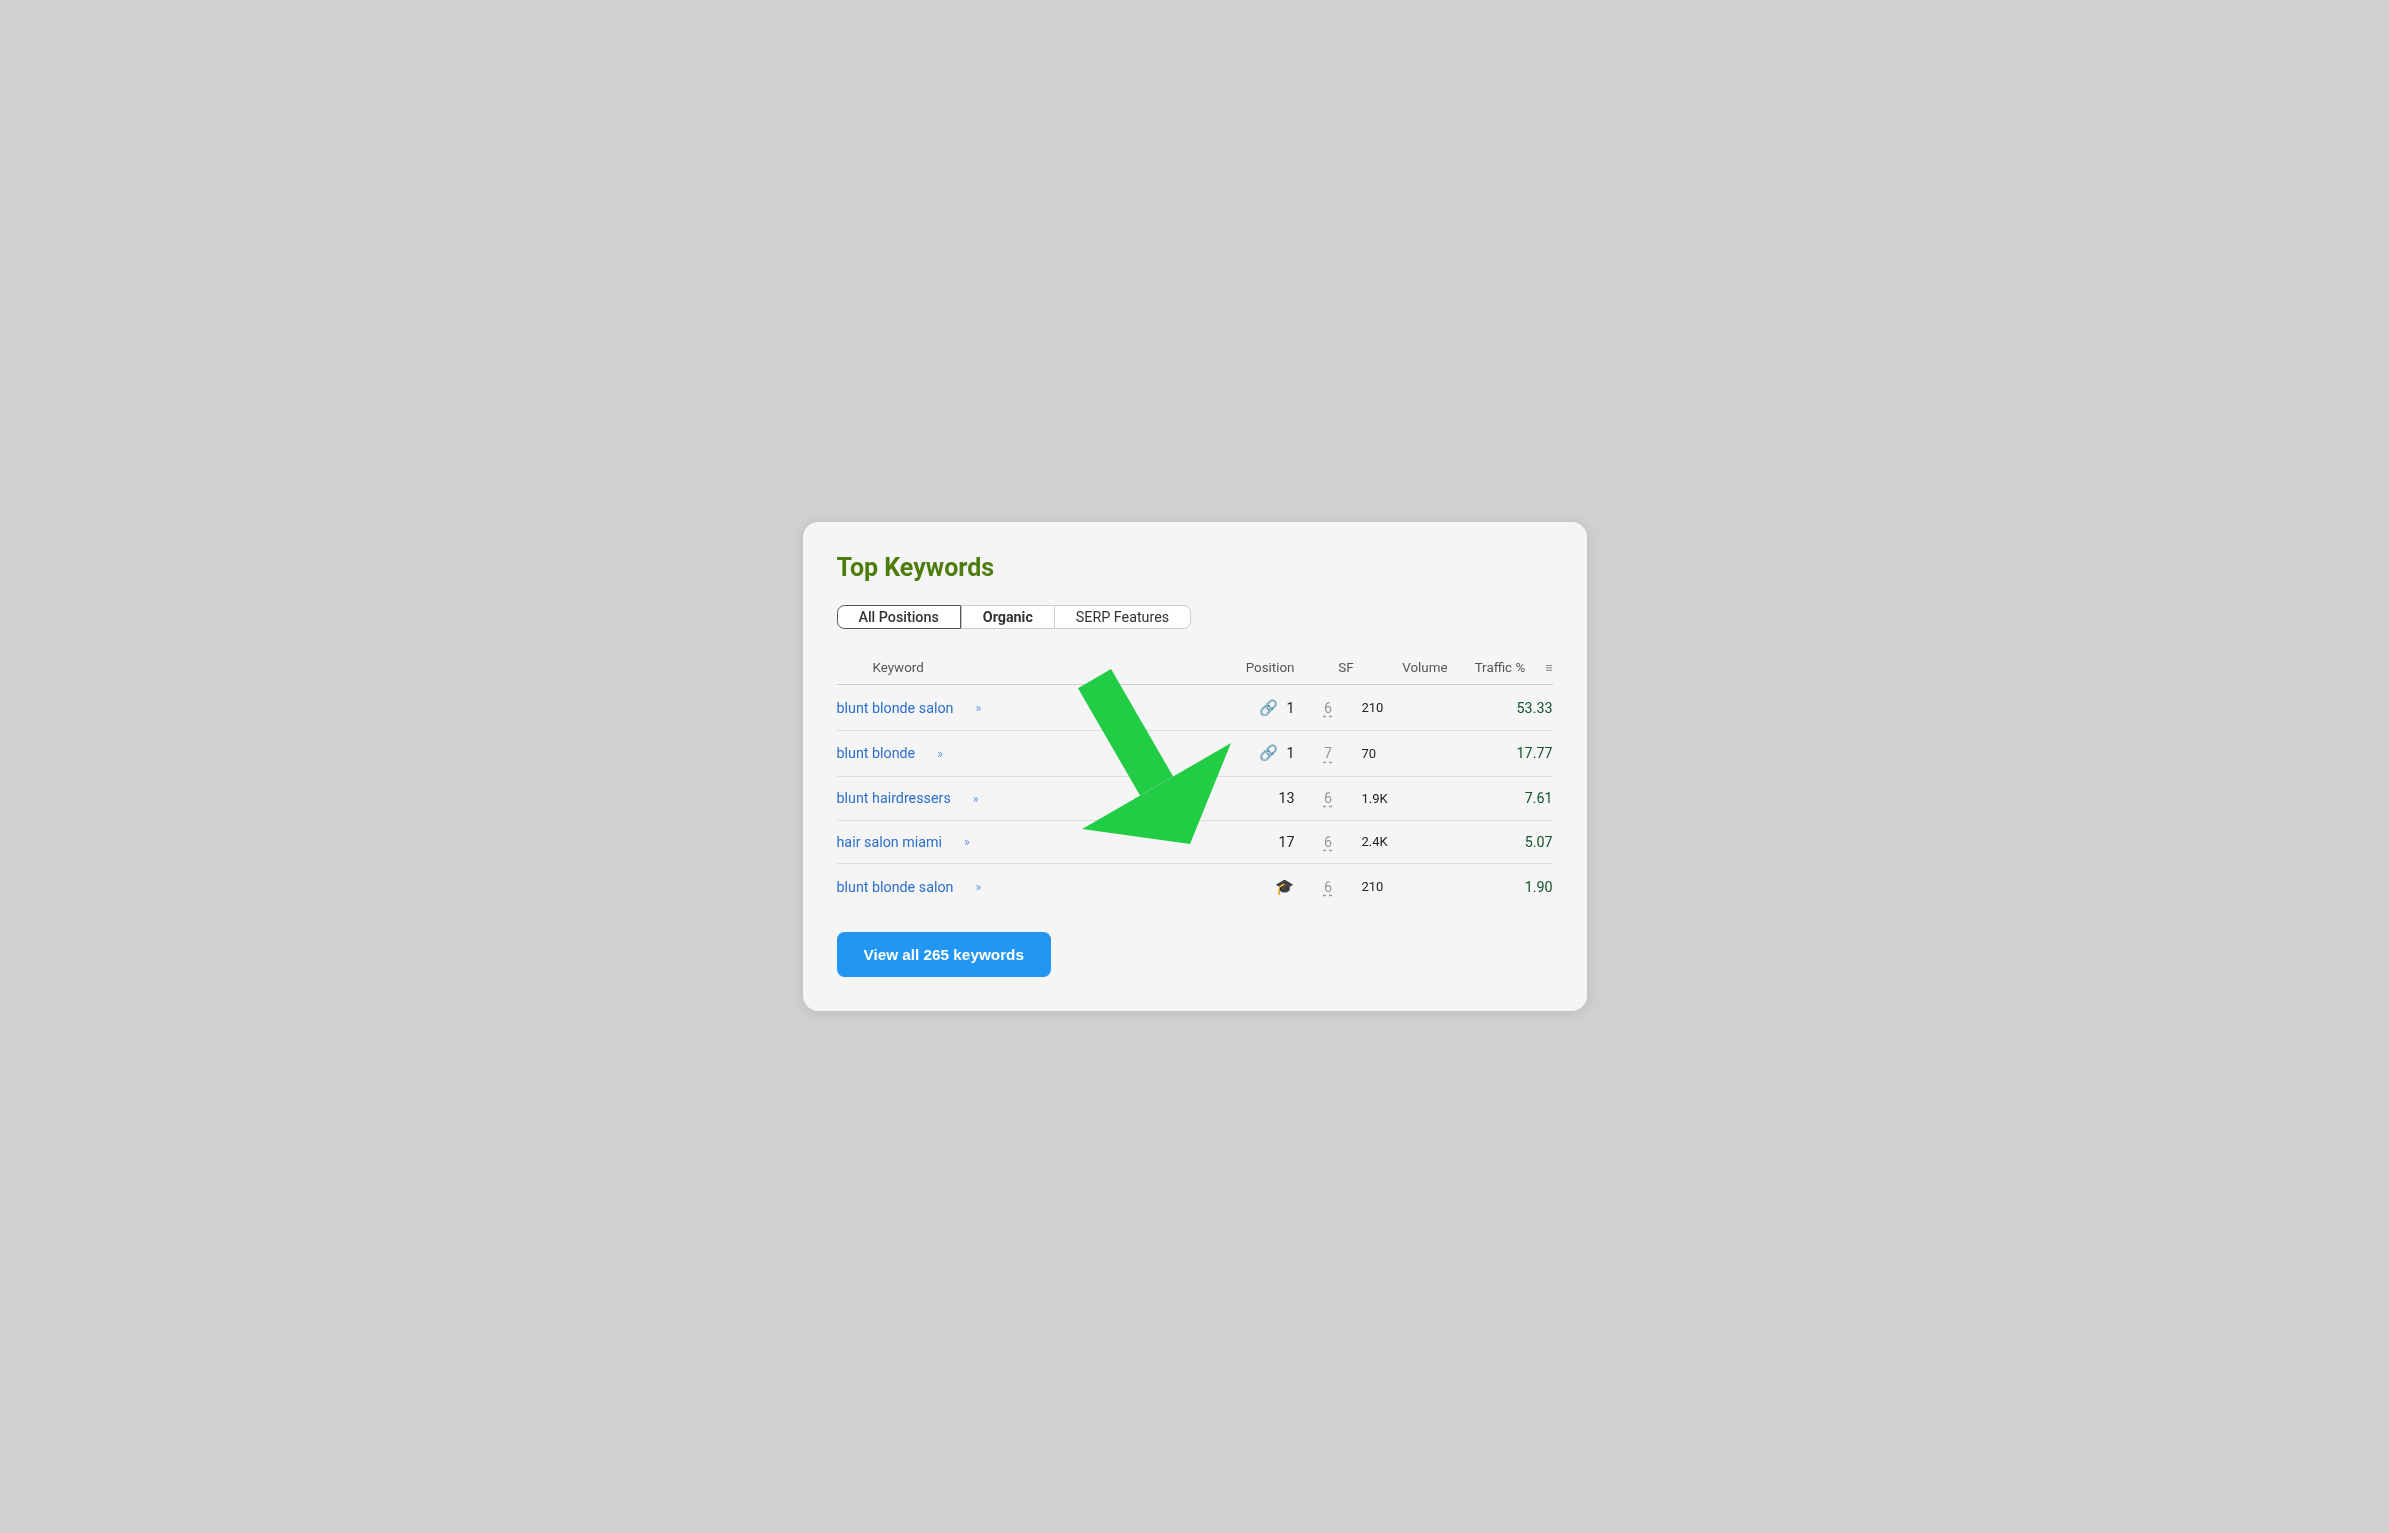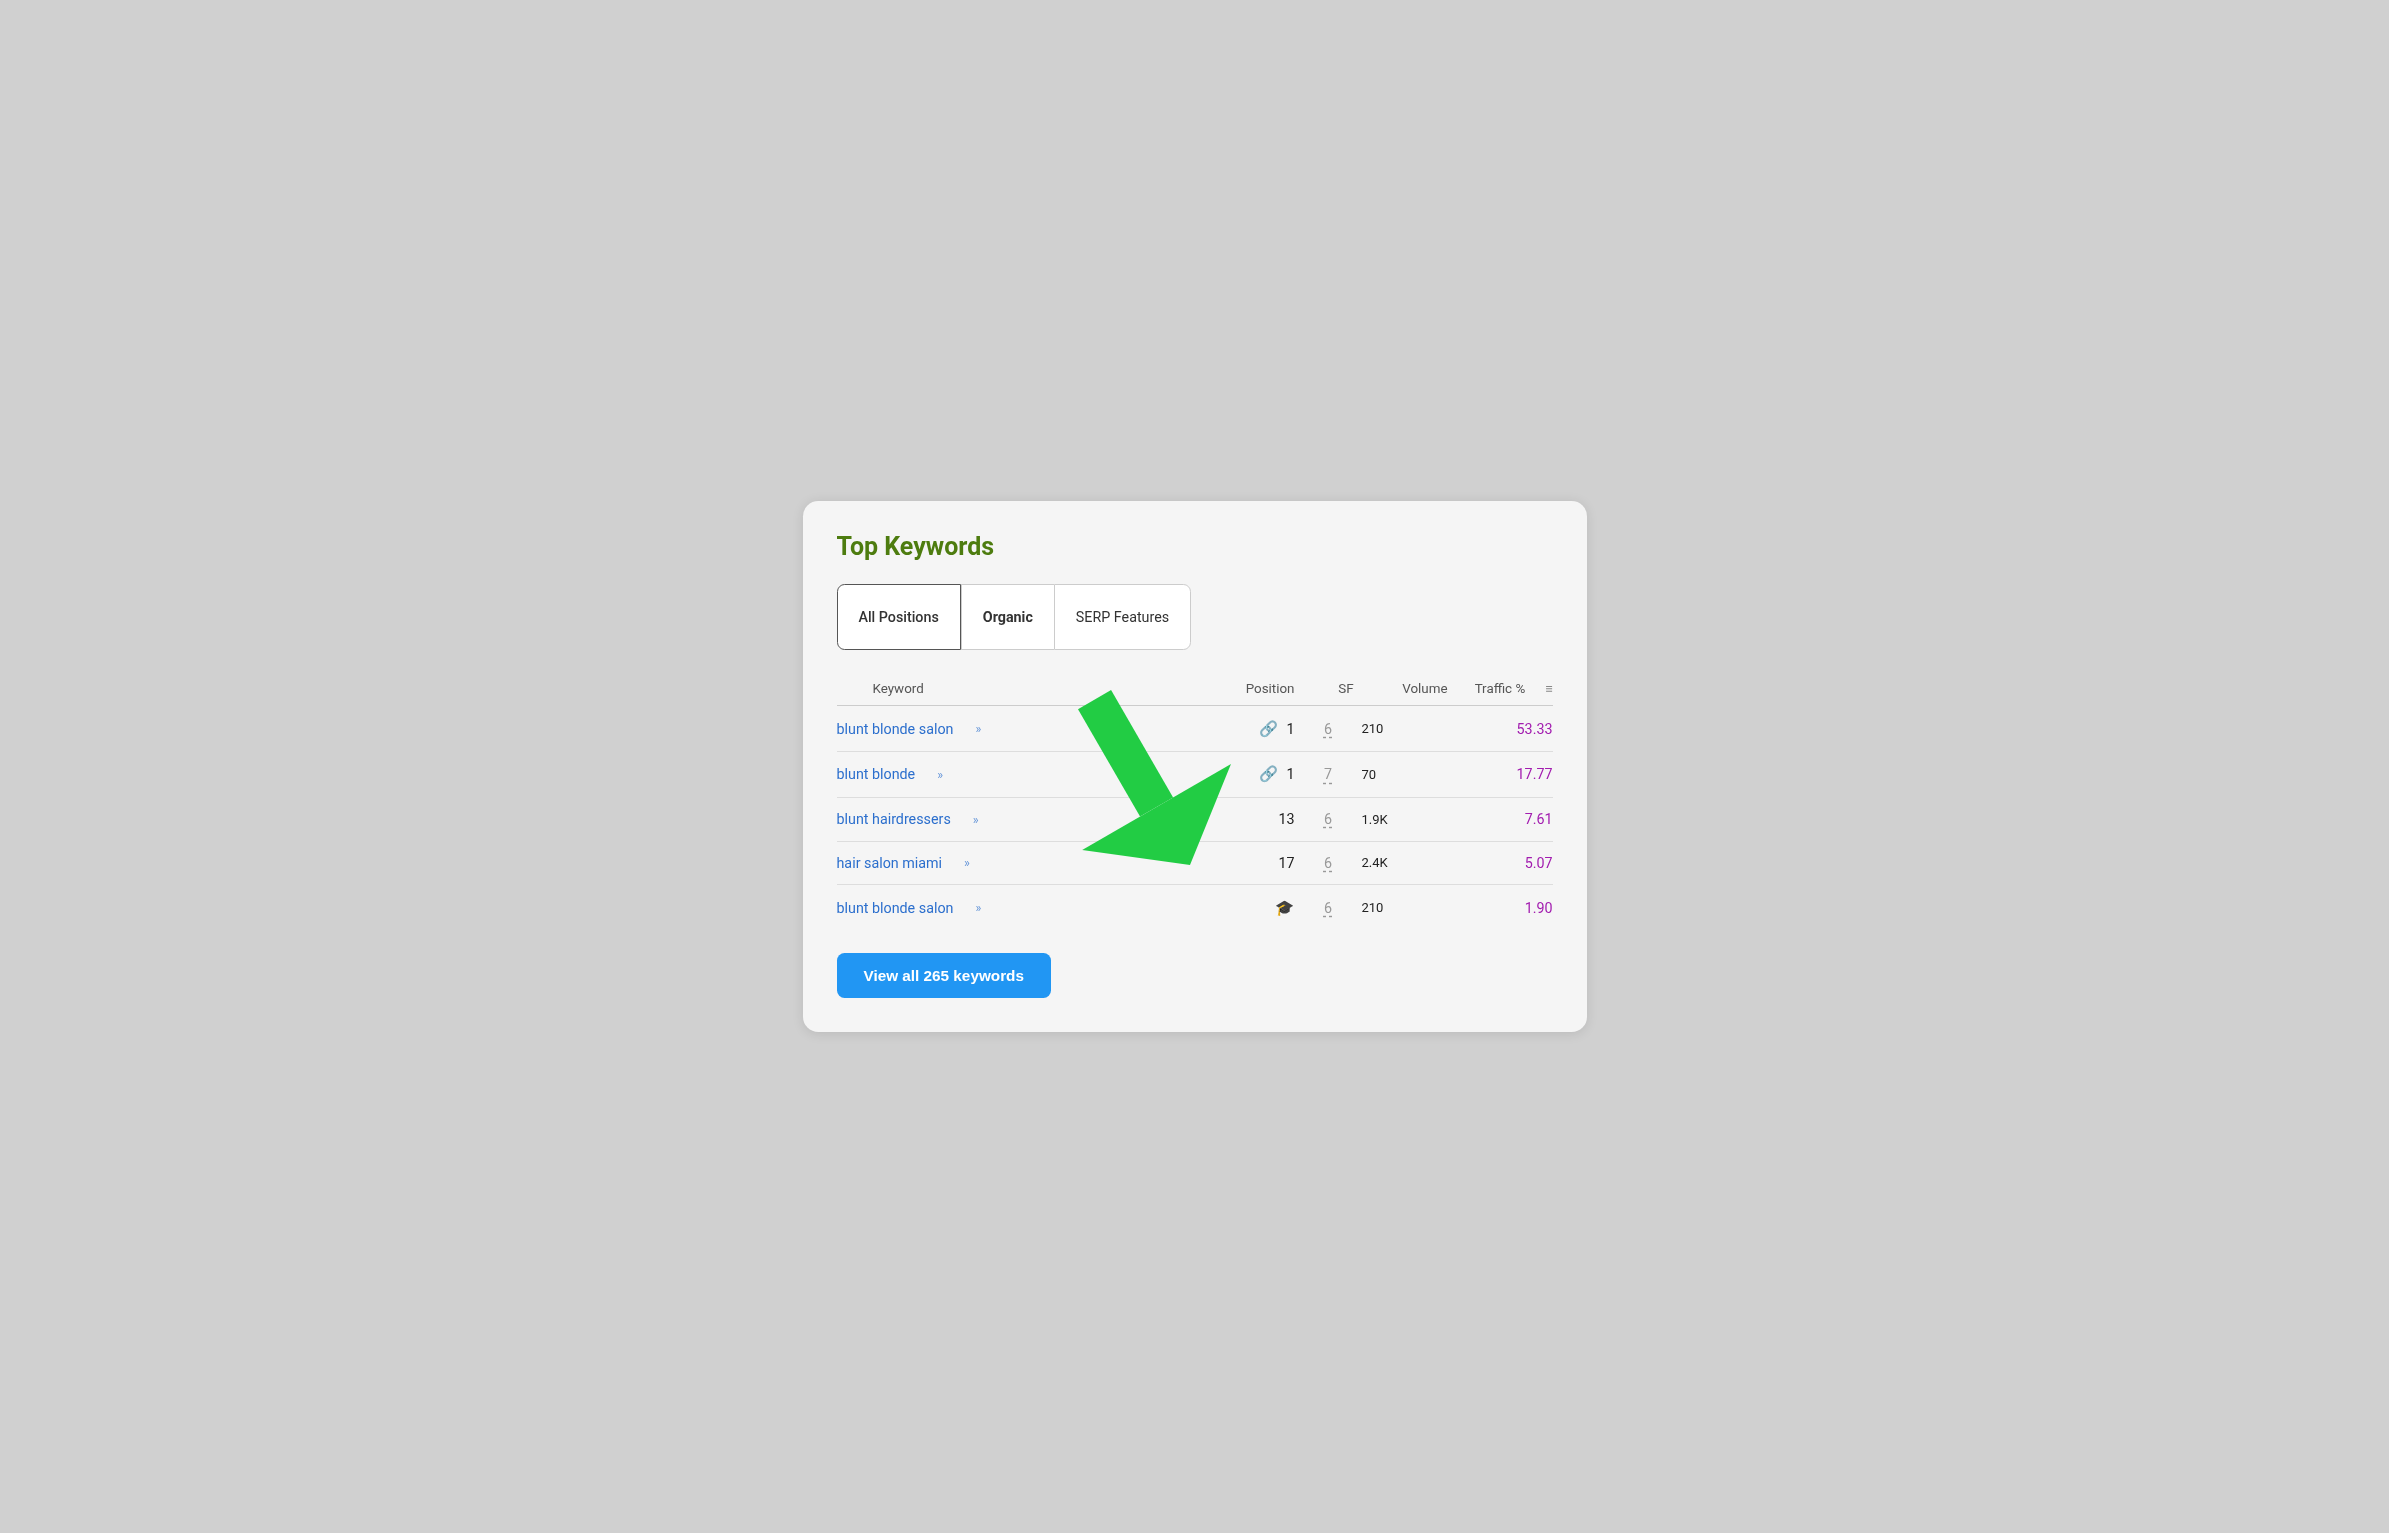--- a/index.html
+++ b/index.html
@@ -33,21 +33,21 @@
       margin-bottom: 23px;
     }
 
     .tabs {
       display: flex;
       gap: 0;
       margin-bottom: 23px;
     }
 
     .tab {
-      padding: 24px 21px;
+      padding: 3px 21px;
       font-size: 14.3px;
       font-weight: 400;
       color: #333;
       background: #fff;
       border: 1.4px solid #ccc;
       cursor: pointer;
       user-select: none;
     }
 
     .tab:first-child {
@@ -165,21 +165,21 @@
 
     .volume-cell {
       text-align: left;
       font-size: 13px;
       color: #222;
     }
 
     .traffic-cell {
       text-align: right;
       font-size: 14.3px;
-      color: #a21caf;
+      color: #14532d;
     }
 
     .view-btn {
       margin-top: 23px;
       background: #2196f3;
       color: #fff;
       border: none;
       border-radius: 7.6px;
       padding: 13.4px 27px;
       font-size: 15.3px;

